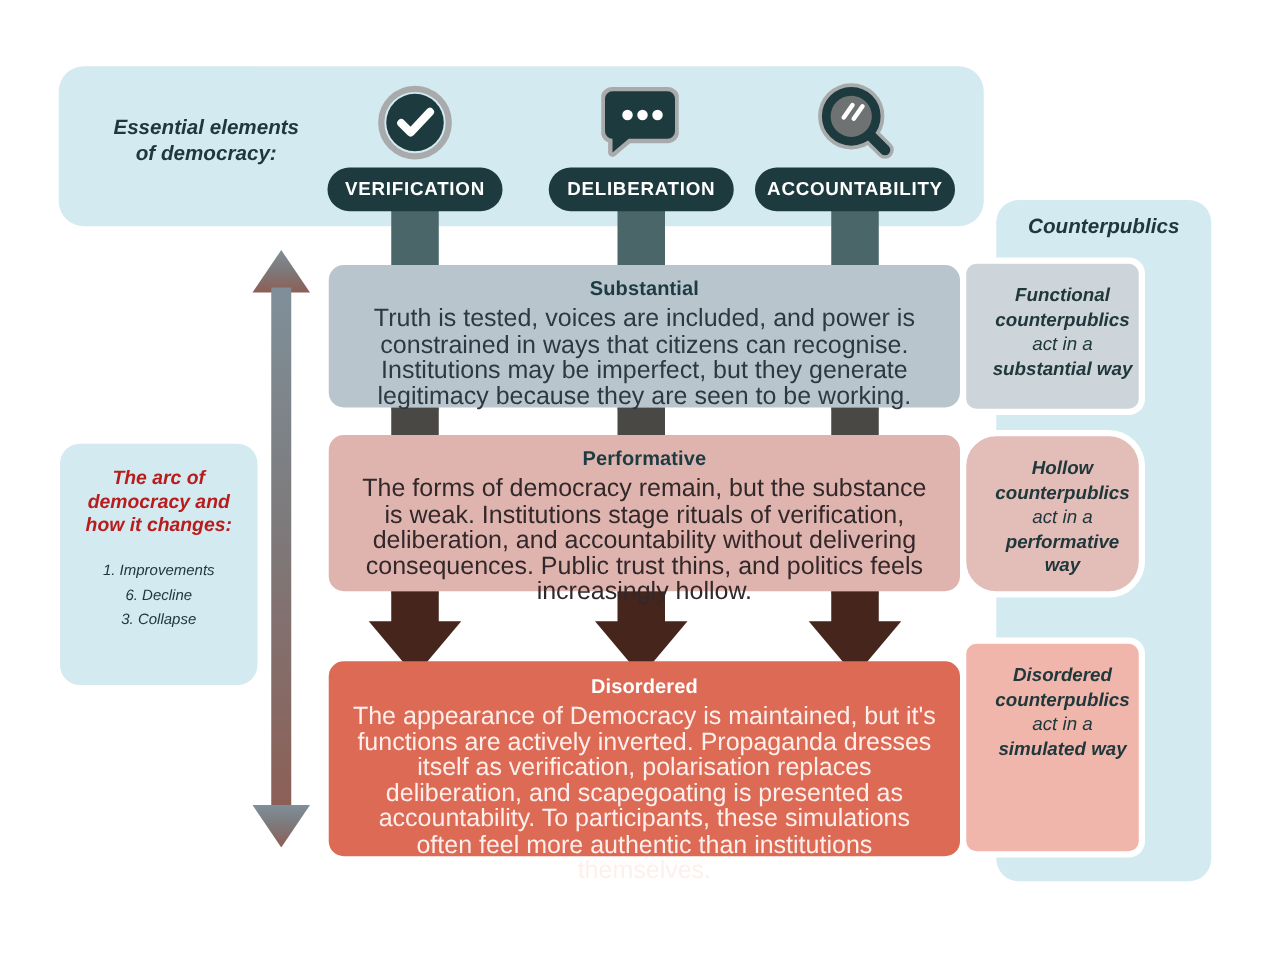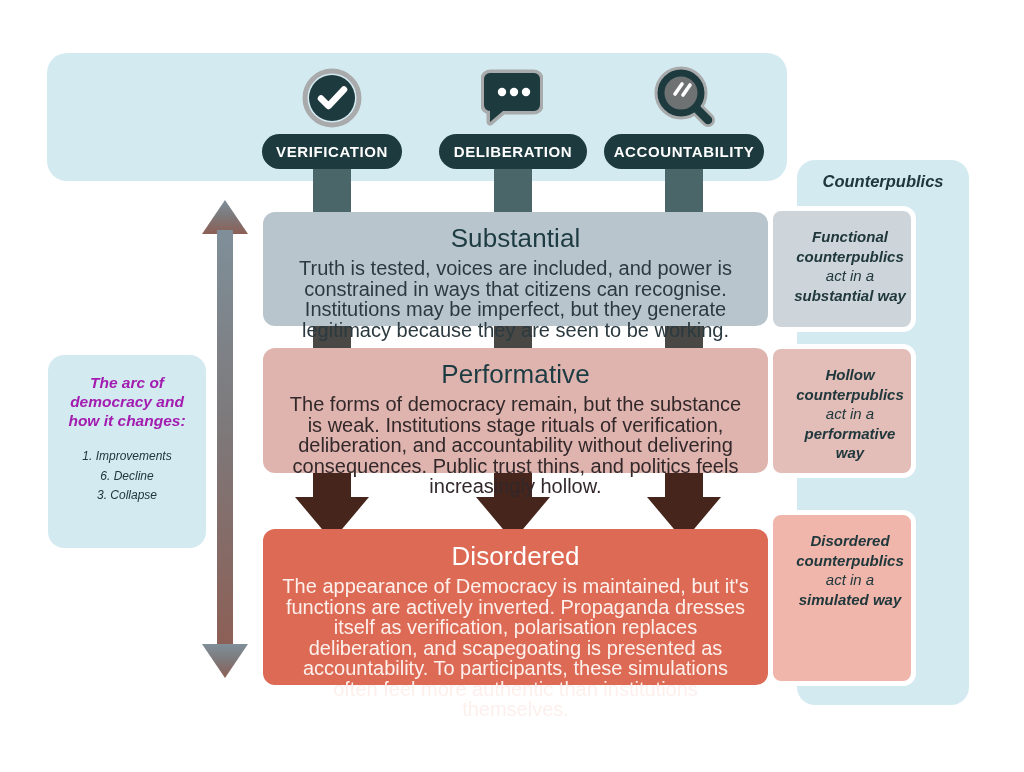--- a/index.html
+++ b/index.html
@@ -62,39 +62,39 @@
     left: 48px; top: 355px; width: 158px; height: 193px;
     border-radius: 16px;
     padding: 18px 10px 0 10px;
     text-align: center;
   }
   #arc-title {
     font-style: italic;
     font-weight: bold;
     font-size: 15.5px;
     line-height: 19px;
-    color: #a21caf;
+    color: #b91c1c;
   }
   #arc-list {
     margin-top: 17px;
     font-style: italic;
     font-size: 12px;
     line-height: 19.5px;
     color: #20383c;
   }
 
   
   .level {
     border-radius: 12px;
     text-align: center;
     z-index: 4;
   }
   .level-title {
-    font-weight: normal;
-    font-size: 26px;
+    font-weight: bold;
+    font-size: 16px;
     letter-spacing: .1px;
   }
   .level-body {
     font-size: 20px;
     line-height: 20.5px;
     margin-top: 4px;
   }
   #level-substantial {
     left: 263px; top: 212px; width: 505px; height: 114px;
     background: #b9c5cd;
@@ -155,32 +155,33 @@
   }
   .cp-line {
     font-size: 15px;
     line-height: 19.5px;
     font-style: italic;
     color: #20383c;
     text-align: center;
   }
   .cp-line.b { font-weight: bold; }
   #cp-0 { top: 206px; height: 126px; background: #cdd5da; }
-  #cp-1 { top: 344px; height: 134px; background: #e3bdb8; }
+  #cp-1 { top: 344px; height: 134px; background: #e3bdb8; border-radius: 29px; }
   #cp-2 { top: 510px; height: 176px; background: #f0b6ab; }
 
   
   #arc-arrow { left: 200px; top: 200px; width: 50px; height: 478px; z-index: 3; }
 </style>
 </head>
 <body>
 
 <div class="stage">
 
   <div class="abs bluepanel" id="header-band"></div>
+  <div class="abs" id="essential-label">Essential elements<br>of democracy:</div>
 
   <div class="abs bluepanel" id="counterpublics-band"></div>
   <div class="abs" id="counterpublics-title">Counterpublics</div>
 
   <svg class="abs connector" style="left:0;top:0;width:1024px;height:772px;">
 
     <g>
       <rect x="313" y="160" width="38" height="55" fill="#4a6669"></rect>
       <rect x="313" y="212" width="38" height="116" fill="#5a6468" opacity="0.72"></rect>
       <rect x="313" y="326" width="38" height="26" fill="#4a4845"></rect>

